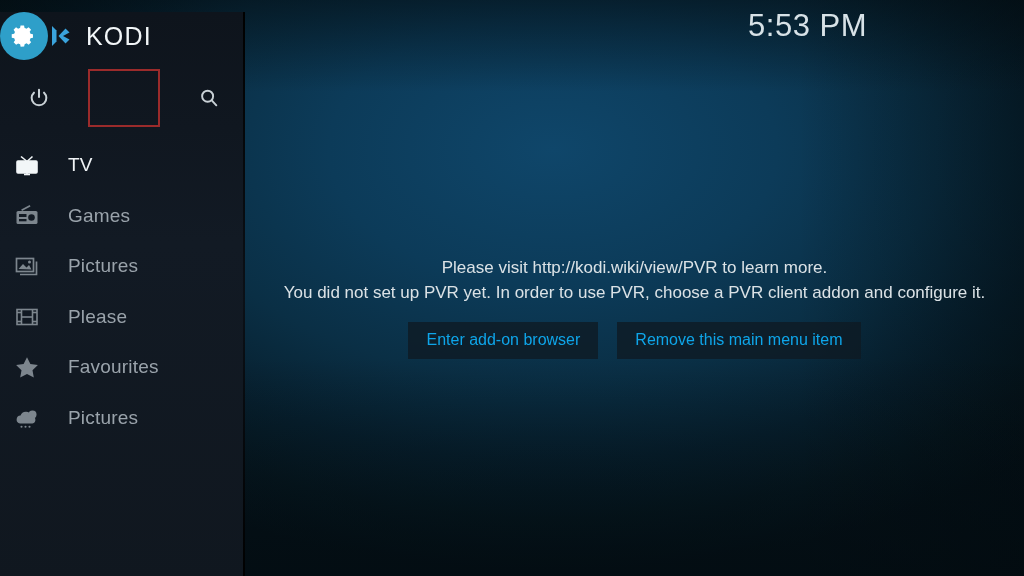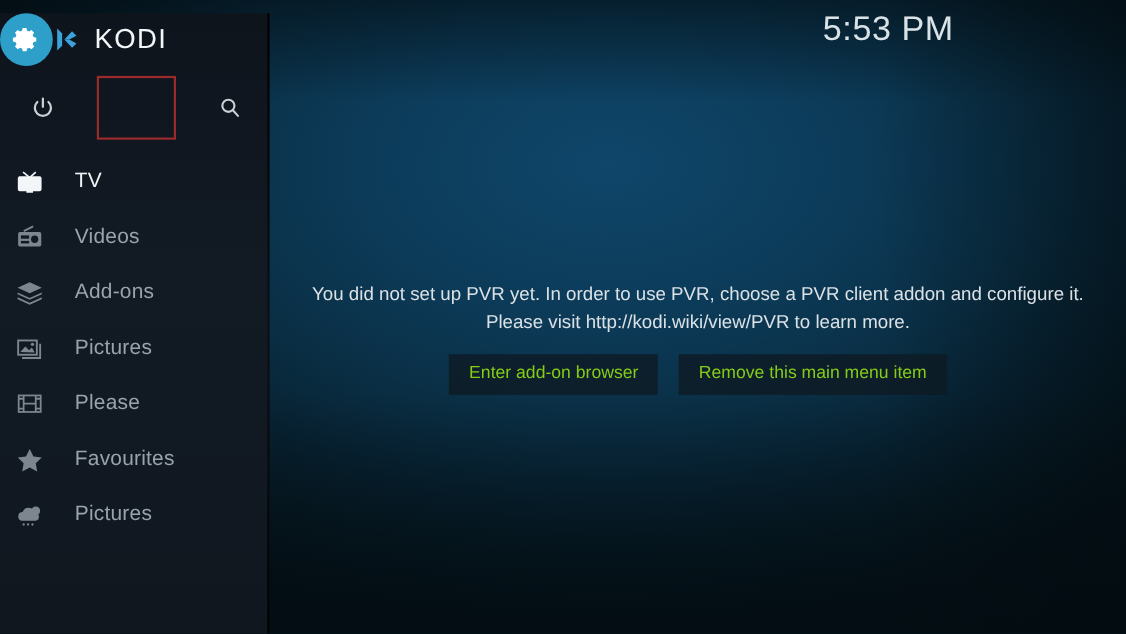--- a/index.html
+++ b/index.html
@@ -69,21 +69,21 @@
     position:absolute; right:18px; top:8px;
     font-size:31px; color:#d8e2e7; font-weight:300; letter-spacing:.5px;
   }
   #pvr-block {
     position:absolute; left:0; top:255px; width:779px; text-align:center;
   }
   .pvr-line { font-size:17px; color:#dbe2e6; line-height:25px; }
   #pvr-buttons { margin-top:17px; display:flex; justify-content:center; gap:19px; }
   .pvr-btn {
     background:rgba(14,26,34,.78);
-    color:#84cc16; font-size:16px;
+    color:#0ea5e9; font-size:16px;
     padding:9px 18px 10px 18px;
     border:none; cursor:pointer;
     font-family:"Liberation Sans", sans-serif;
   }
 </style>
 </head>
 <body>
 
 <div id="bg"></div>
 <div id="bg-vignette"></div>
@@ -145,34 +145,24 @@
     <div class="menu-item">
       <span class="mi-icon">
         <svg width="26" height="24" viewBox="0 0 26 24" fill="#7d868e">
           <path d="M16.5 2.5 L8 7 L7.2 5.4 L15.7 1z"></path>
           <rect x="2.5" y="7" width="21" height="13" rx="1.6"></rect>
           <circle cx="17.5" cy="13.5" r="3.3" fill="#121a24"></circle>
           <rect x="5" y="10" width="7.5" height="3" fill="#121a24"></rect>
           <rect x="5" y="15" width="7.5" height="2.3" fill="#121a24"></rect>
         </svg>
       </span>
-      <span class="mi-label">Videos</span>
-    </div>
-
-
-    <div class="menu-item">
-      <span class="mi-icon">
-        <svg width="26" height="24" viewBox="0 0 26 24" fill="#7d868e">
-          <path d="M13 2.5 L24 7.5 L13 12.5 L2 7.5z"></path>
-          <path d="M2 11.8 L13 16.8 L24 11.8 L24 13.6 L13 18.6 L2 13.6z"></path>
-          <path d="M2 16.2 L13 21.2 L24 16.2 L24 18 L13 23 L2 18z"></path>
-        </svg>
-      </span>
-      <span class="mi-label">Add-ons</span>
-    </div>
+      <span class="mi-label">Games</span>
+    </div>
+
+
 
     <div class="menu-item">
       <span class="mi-icon">
         <svg width="26" height="24" viewBox="0 0 26 24" fill="none" stroke="#7d868e" stroke-width="1.7">
           <rect x="2.5" y="4.5" width="17" height="13"></rect>
           <path d="M22.5 7.5 L22.5 20.5 L6 20.5"></path>
           <path d="M4.5 15 L9 10 L12.5 13.5 L15 11 L17.5 15.5z" fill="#7d868e" stroke="none"></path>
           <circle cx="15.5" cy="8" r="1.5" fill="#7d868e" stroke="none"></circle>
         </svg>
       </span>
@@ -218,22 +208,22 @@
     </div>
 
   </div>
 </div>
 
 <div id="main">
 
   <div id="clock">5:53 PM</div>
 
   <div id="pvr-block">
+    <div class="pvr-line">Please visit http://kodi.wiki/view/PVR to learn more.</div>
     <div class="pvr-line">You did not set up PVR yet. In order to use PVR, choose a PVR client addon and configure it.</div>
-    <div class="pvr-line">Please visit http://kodi.wiki/view/PVR to learn more.</div>
 
     <div id="pvr-buttons">
       <button class="pvr-btn">Enter add-on browser</button>
       <button class="pvr-btn">Remove this main menu item</button>
     </div>
   </div>
 
 </div>
 
 </body></html>

